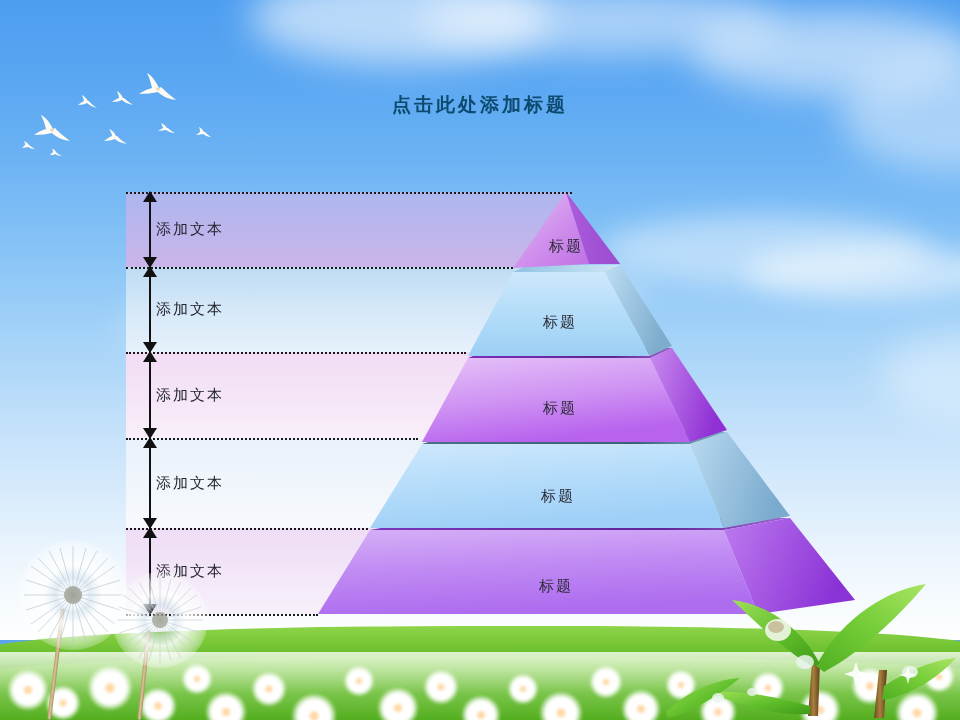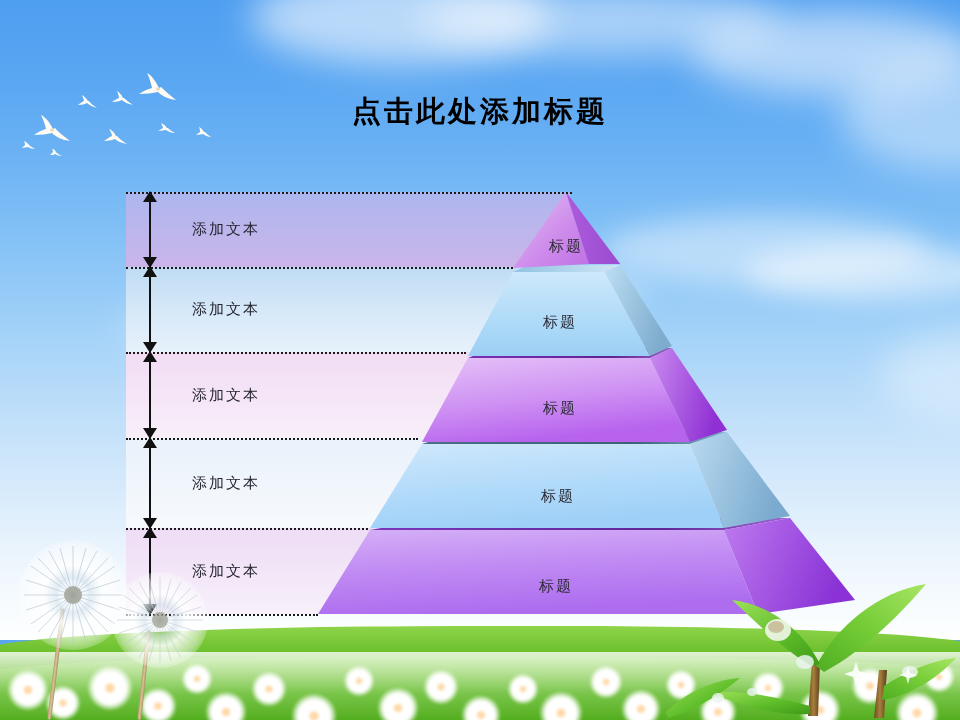--- a/index.html
+++ b/index.html
@@ -64,29 +64,29 @@
   .puff {
     position:absolute;
     background:radial-gradient(circle at 50% 50%, rgba(255,255,255,.0) 0 16%, rgba(210,225,235,.55) 22%, rgba(255,255,255,.85) 38%, rgba(255,255,255,.45) 62%, rgba(255,255,255,0) 80%);
     border-radius:50%;
   }
   .stem { position:absolute; background:linear-gradient(to right,#b59b6d,#d8c395,#a88f62); border-radius:2px; }
 
   
   .title {
     position:absolute; left:0; top:92px; width:960px;
-    text-align:center; font-size:29px; font-weight:bold; color:#000000;
+    text-align:center; font-size:19px; font-weight:bold; color:#0c4a6e;
     letter-spacing:3px; font-family:"Liberation Serif","DejaVu Serif",serif;
   }
 
   
   .bands { position:absolute; left:126px; top:192px; width:444px; height:422px; }
   .band {
     position:absolute; left:0; width:444px;
-    display:flex; align-items:center;padding-left:36px;
+    display:flex; align-items:center;
   }
   .band-label {
     margin-left:30px; font-size:15px; color:#24242e; letter-spacing:2px;
     font-family:"Liberation Serif","DejaVu Serif",serif; white-space:nowrap;
   }
   .dotline {
     position:absolute; left:126px; height:0;
     border-top:2px dotted #1a1a1a;
   }
   

